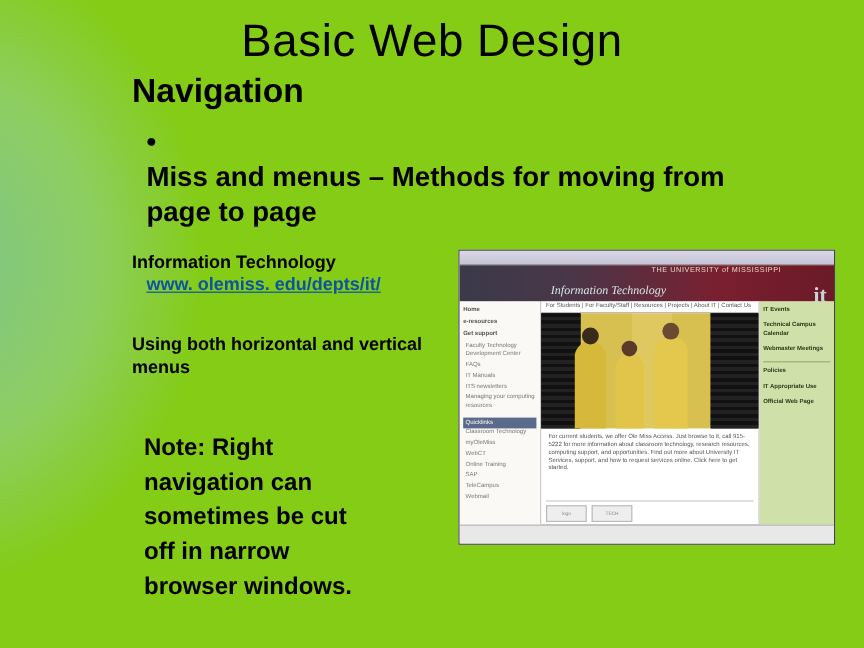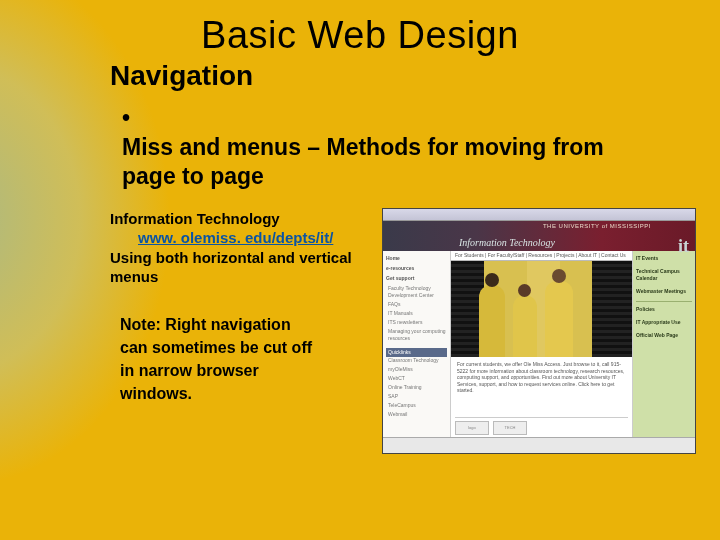--- a/index.html
+++ b/index.html
@@ -1,21 +1,21 @@
 <!DOCTYPE html>
 <html><head>
 <meta charset="utf-8">
 <style>
   * { margin: 0; padding: 0; box-sizing: border-box; }
   html, body { width: 720px; height: 540px; overflow: hidden; font-family: Arial, Helvetica, sans-serif; }
   .slide {
     position: relative;
     width: 720px;
     height: 540px;
-    background: #eab308;
+    background: #84cc16;
   }
   .bg-gradient {
     position: absolute;
     left: 0; top: 0;
     width: 200px;
     height: 540px;
     background: radial-gradient(ellipse 300px 380px at -40px 220px, rgba(120,190,230,0.55) 0%, rgba(160,210,235,0.35) 40%, rgba(255,255,255,0) 70%);
     pointer-events: none;
   }
   .title {
@@ -67,33 +67,34 @@
   }
   .info-block {
     font-size: 15px;
     font-weight: bold;
     color: #000;
     line-height: 1.25;
   }
   .info-link {
     color: #0b54a3;
     text-decoration: underline;
-    margin-left: 28px;
+    margin-left: 12px;
     display: inline-block;
     text-align: right;
   }
   .using-block {
+    margin-top: 30px;
     font-size: 15px;
     font-weight: bold;
     color: #000;
     line-height: 1.3;
   }
   .note-block {
-    margin-top: 26px;
-    font-size: 16px;
+    margin-top: 42px;
+    font-size: 20px;
     font-weight: bold;
     color: #000;
     line-height: 1.45;
     width: 210px;
     padding-left: 10px;
   }
 
   
   .shot {
     position: absolute;

